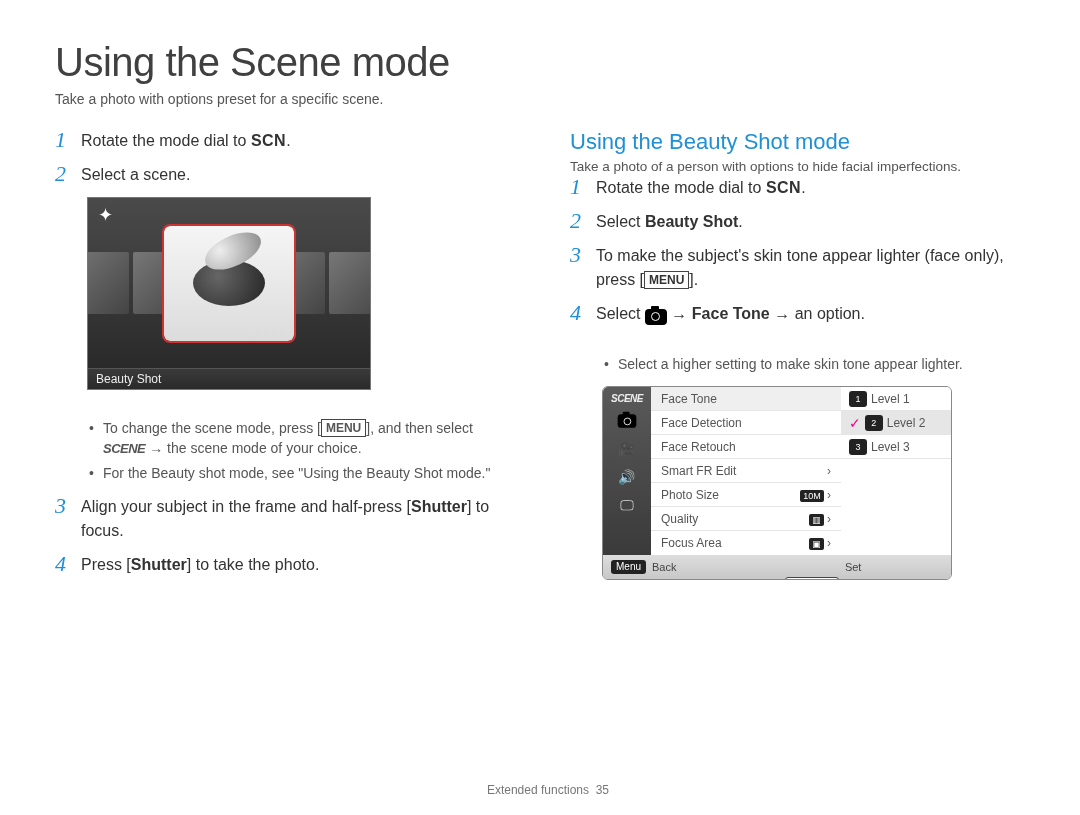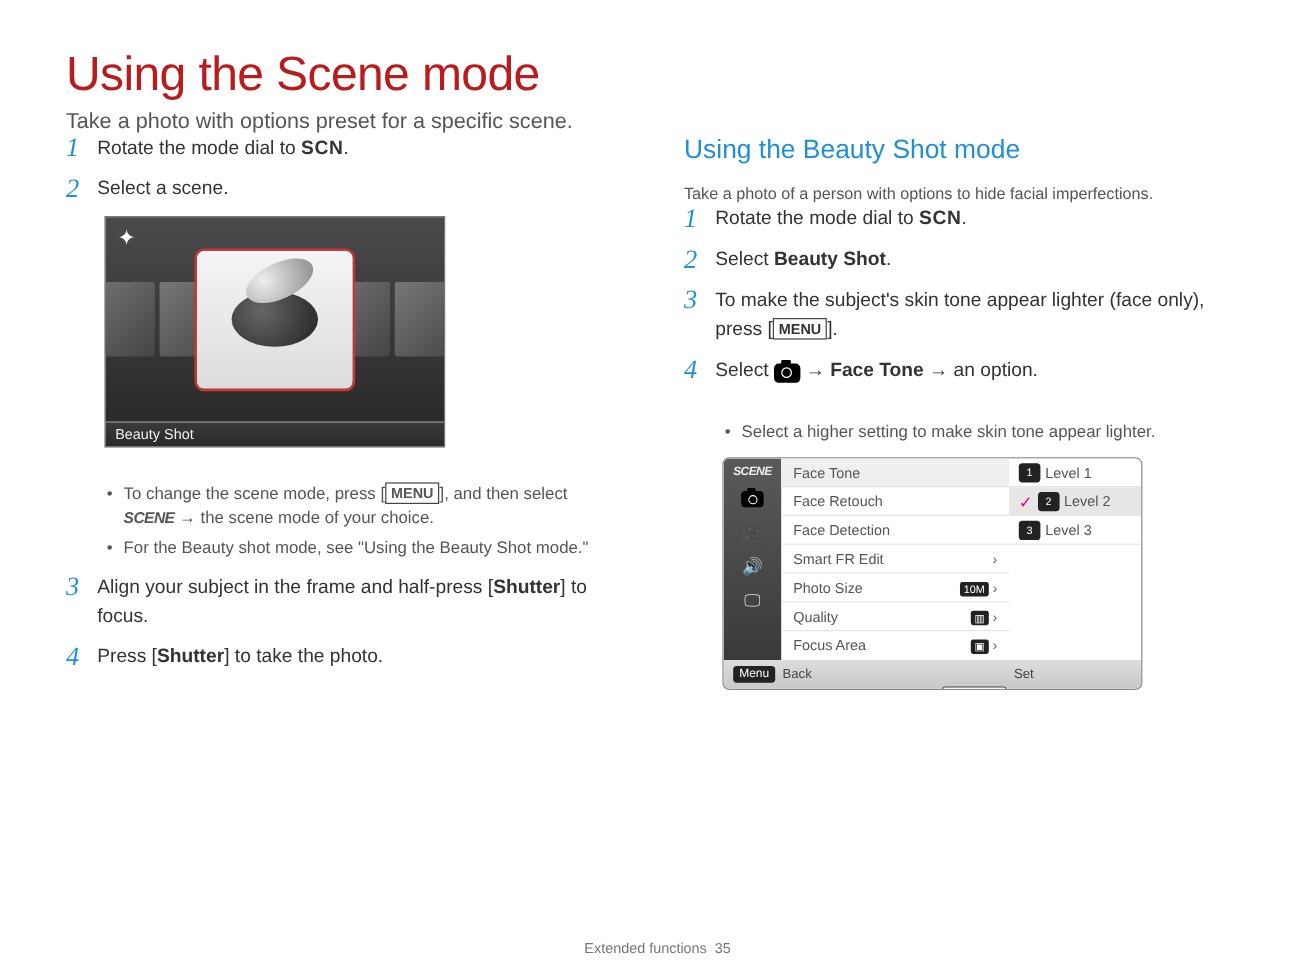--- a/index.html
+++ b/index.html
@@ -6,40 +6,41 @@
   body {
     width: 1080px;
     height: 815px;
     background: #fff;
     font-family: Arial, Helvetica, sans-serif;
     color: #333;
     position: relative;
     padding: 40px 50px 0 55px;
   }
   .page-title {
-    color: #b91c1c;
+    color: #404040;
     font-size: 40px;
     font-weight: 400;
     letter-spacing: -0.5px;
     margin-bottom: 6px;
   }
   .subtitle {
-    font-size: 18px;
+    font-size: 14px;
     color: #555;
+    margin-bottom: 22px;
   }
   .columns {
     display: flex;
     gap: 55px;
   }
   .col { flex: 1; }
   .section-heading {
     color: #1f8fd6;
     font-size: 22px;
     font-weight: 400;
-    margin-bottom: 16px;
+    margin-bottom: 4px;
   }
   .section-sub {
     font-size: 13.5px;
     color: #555;
     margin-bottom: 2px;
   }
   .step {
     display: flex;
     align-items: flex-start;
     margin-bottom: 10px;
@@ -378,24 +379,24 @@
             </div>
           <div class="mic">🎥</div>
           <div class="mic">🔊</div>
           <div class="mic">🖵</div>
         </div>
         <div class="fig2-center">
           <div class="menu-row sel-left">
               <span>Face Tone</span>
             </div>
           <div class="menu-row">
+              <span>Face Detection</span>
+            </div>
+          <div class="menu-row">
               <span>Face Retouch</span>
-            </div>
-          <div class="menu-row">
-              <span>Face Detection</span>
             </div>
           <div class="menu-row">
               <span>Smart FR Edit</span>
               <span class="chev">›</span>
             </div>
           <div class="menu-row">
               <span>Photo Size</span>
               <span><span class="quality-glyph">10M</span> <span class="chev">›</span></span>
             </div>
           <div class="menu-row">

